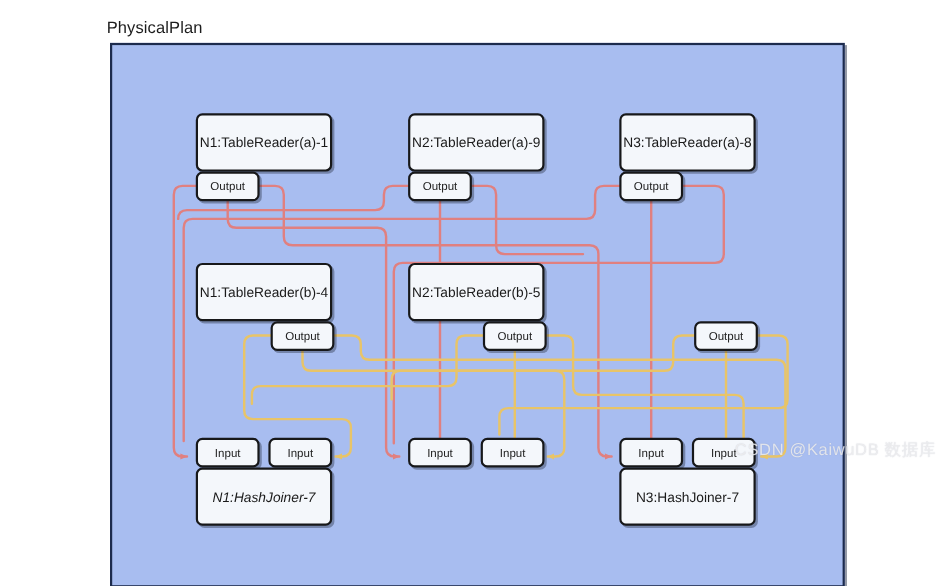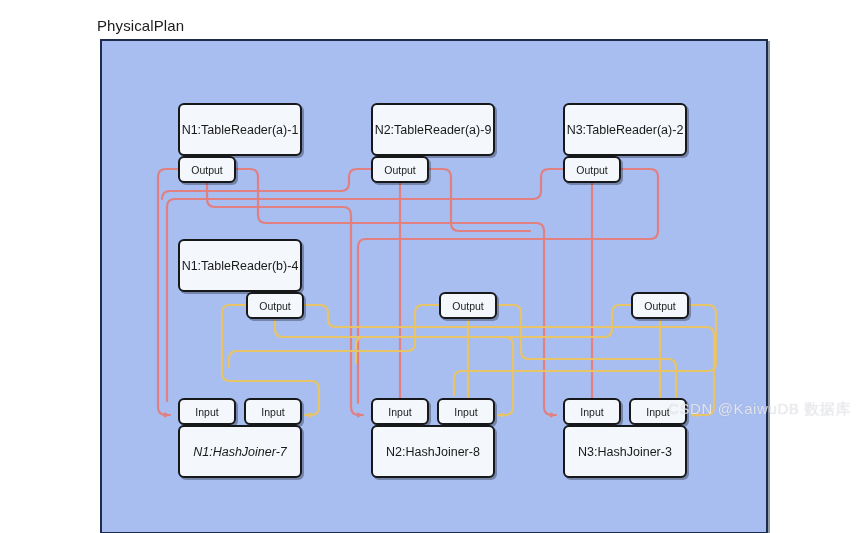--- a/index.html
+++ b/index.html
@@ -164,33 +164,36 @@
   </div>
 
   <div class="node main" style="left:371px; top:92px;">
     <span>N2:TableReader(a)-9</span>
   </div>
   <div class="port" style="left:371px; top:145px;">
     <span>Output</span>
   </div>
 
   <div class="node main" style="left:563px; top:92px;">
-    <span>N3:TableReader(a)-2</span>
+    <span>N3:TableReader(a)-8</span>
   </div>
   <div class="port" style="left:563px; top:145px;">
     <span>Output</span>
   </div>
 
   <div class="node main" style="left:178px; top:228px;">
     <span>N1:TableReader(b)-4</span>
   </div>
   <div class="port" style="left:246px; top:281px;">
     <span>Output</span>
   </div>
 
+  <div class="node main" style="left:371px; top:228px;">
+    <span>N2:TableReader(b)-5</span>
+  </div>
   <div class="port" style="left:439px; top:281px;">
     <span>Output</span>
   </div>
 
   <div class="port" style="left:631px; top:281px;">
     <span>Output</span>
   </div>
 
   <div class="port" style="left:178px; top:387px;">
     <span>Input</span>
@@ -201,29 +204,26 @@
   <div class="node main" style="left:178px; top:414px;font-style:italic;">
     <span>N1:HashJoiner-7</span>
   </div>
 
   <div class="port" style="left:371px; top:387px;">
     <span>Input</span>
   </div>
   <div class="port" style="left:437px; top:387px;">
     <span>Input</span>
   </div>
-  <div class="node main" style="left:371px; top:414px;">
-    <span>N2:HashJoiner-8</span>
-  </div>
 
   <div class="port" style="left:563px; top:387px;">
     <span>Input</span>
   </div>
   <div class="port" style="left:629px; top:387px;">
     <span>Input</span>
   </div>
   <div class="node main" style="left:563px; top:414px;">
-    <span>N3:HashJoiner-3</span>
+    <span>N3:HashJoiner-7</span>
   </div>
 
   <div id="watermark">CSDN @KaiwuDB 数据库</div>
 
 </div>
 
 </body></html>

